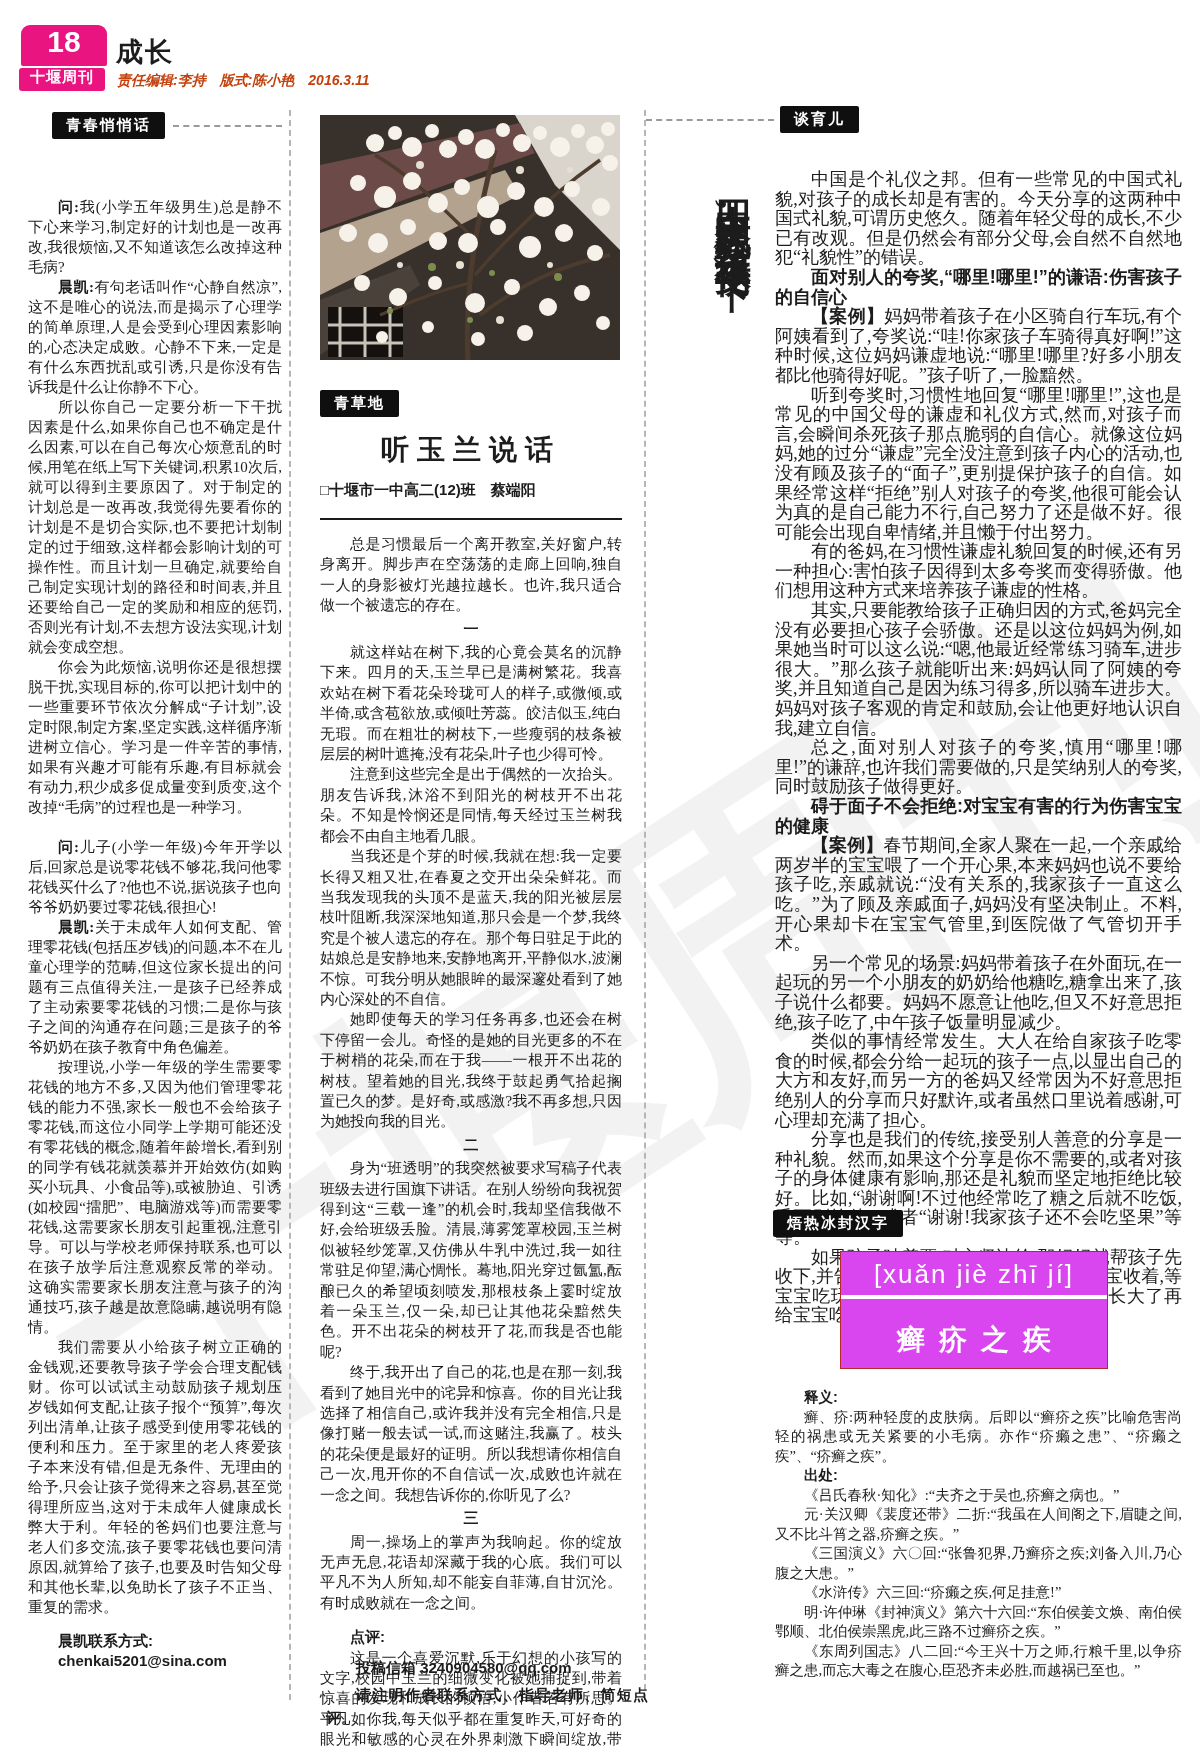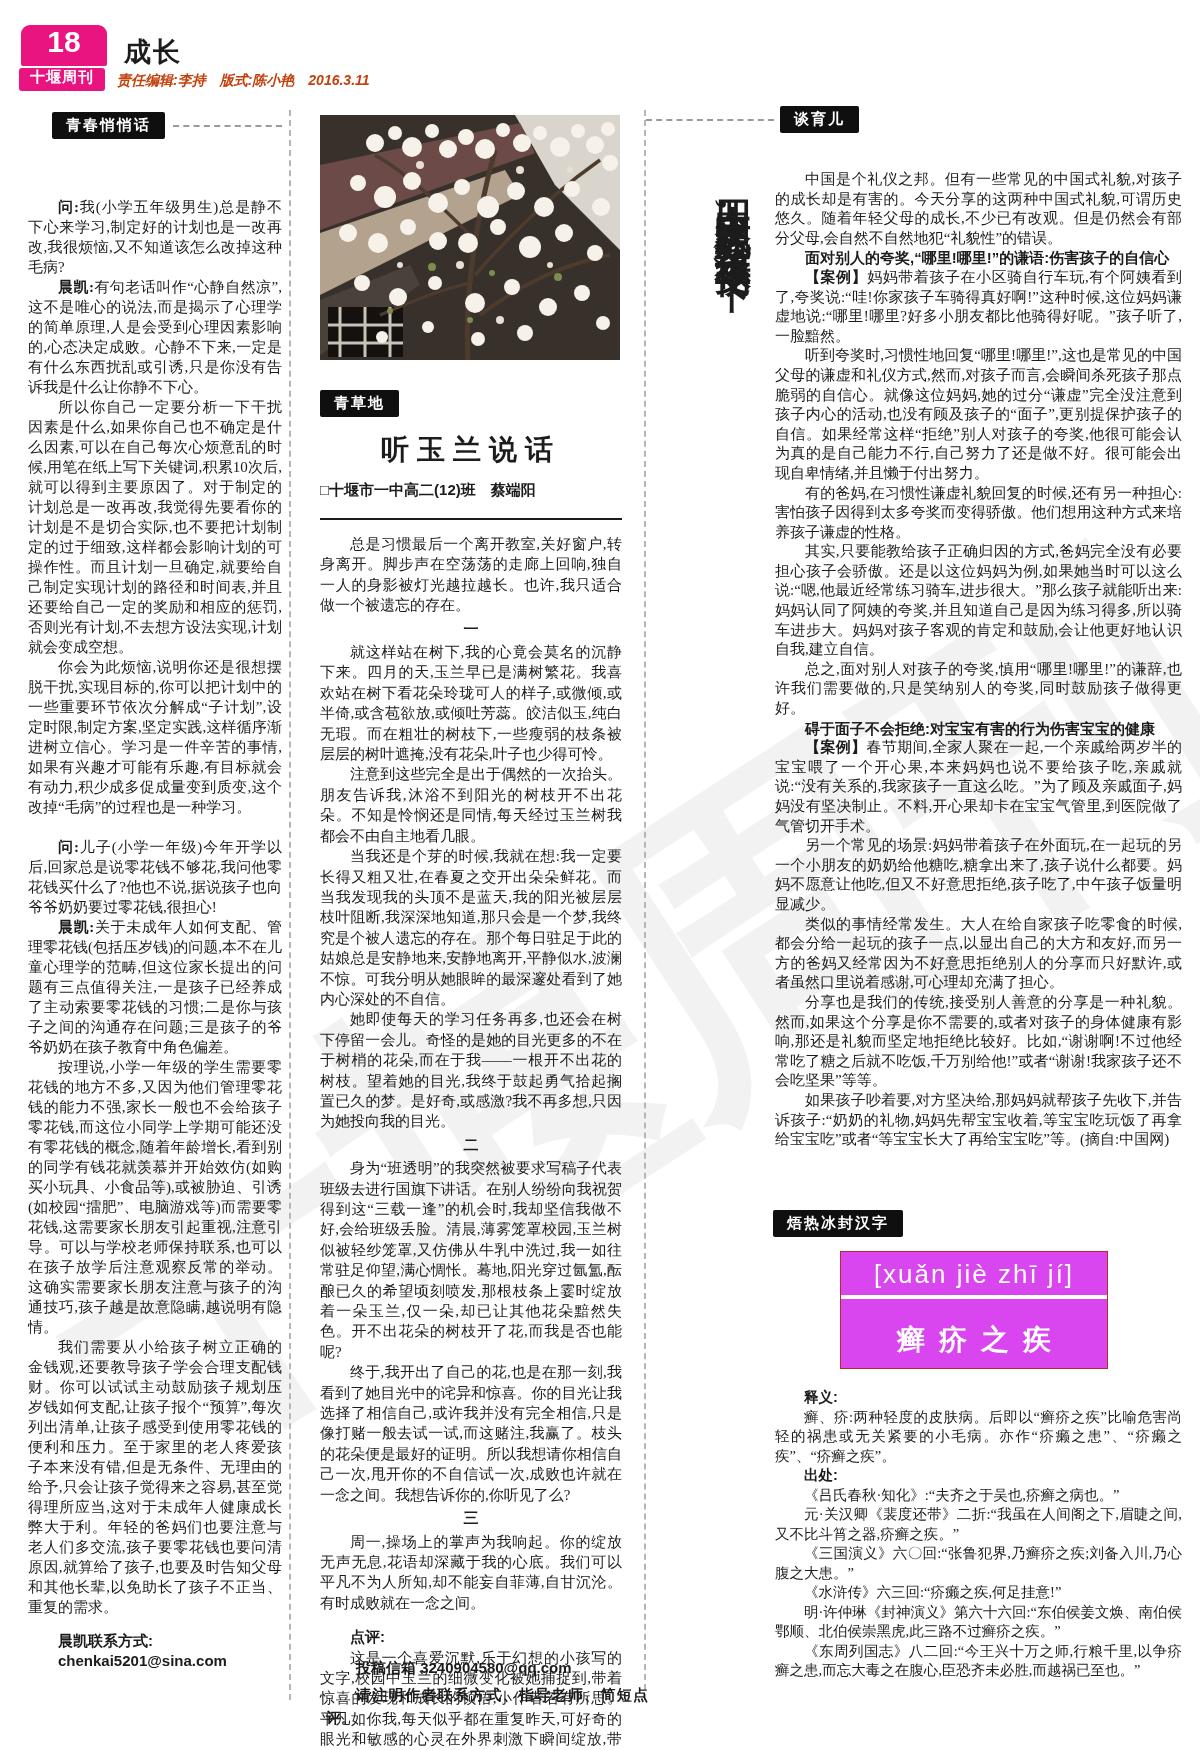--- a/index.html
+++ b/index.html
@@ -6,21 +6,21 @@
   .page{position:relative;width:1200px;height:1750px;background:#fff;margin:0 auto;
         overflow:hidden;font-family:"Liberation Serif","DejaVu Serif",serif;color:#1c1c1c;}
   .page *{box-sizing:border-box;}
   
   .pgnum{position:absolute;left:21px;top:25px;width:86px;height:41px;background:#e9147f;
          border-radius:9px 9px 2px 2px;color:#fff;text-align:center;line-height:41px;
          font:bold 30px "Liberation Sans","DejaVu Sans",sans-serif;}
   .masthead{position:absolute;left:19px;top:68px;width:86px;height:23px;background:#e9147f;
          border-radius:3px;color:#fff;text-align:center;line-height:23px;letter-spacing:1px;
          font:bold 15px "Liberation Serif",serif;}
-  .sec-title{position:absolute;left:116px;top:34px;font-size:27px;font-weight:bold;letter-spacing:2px;margin-left:8px;}
+  .sec-title{position:absolute;left:116px;top:34px;font-size:27px;font-weight:bold;letter-spacing:2px;}
   .editor-line{position:absolute;left:117px;top:72px;
          font:bold italic 14px "Liberation Sans","DejaVu Sans",sans-serif;color:#c2410c;}
   
   .tag{display:inline-block;background:#0f0f0f;color:#fff;letter-spacing:2px;
        font:bold 15px "Liberation Sans","DejaVu Sans",sans-serif;
        padding:4px 14px;border-radius:2px;}
   .label-row{display:flex;align-items:center;padding-left:24px;}
   .dash-fill{flex:1;border-top:2px dashed #9a9a9a;margin-left:8px;height:0;}
   .dash-lead{width:128px;border-top:2px dashed #9a9a9a;margin-right:6px;height:0;}
   .vsep{position:absolute;top:110px;height:1590px;border-left:2px dashed #b6b6b6;}
@@ -44,21 +44,21 @@
   .byline{margin-top:12px;padding-bottom:18px;border-bottom:2px solid #1a1a1a;
           font:bold 15px "Liberation Sans","DejaVu Sans",sans-serif;}
   .col-mid .body{margin-top:14px;font-size:15px;line-height:20.4px;}
   .mid-footer{position:absolute;left:322px;top:1652px;width:330px;z-index:1;
           font:bold 15px "Liberation Sans","DejaVu Sans",sans-serif;line-height:23px;}
   .mid-footer p{margin:4px;}
   .rlabel-row{position:absolute;left:646px;top:106px;display:flex;align-items:center;z-index:1;}
   .vtitle{position:absolute;left:708px;top:172px;height:700px;writing-mode:vertical-rl;
           font-size:36px;font-weight:bold;letter-spacing:4px;z-index:1;}
   .col-right{position:absolute;left:775px;top:170px;width:407px;z-index:1;
-          font-size:15px;line-height:19.6px;}
+          font-size:18px;line-height:19.6px;}
   
   .tag2{position:absolute;left:773px;top:1210px;z-index:1;}
   .redbox{position:absolute;left:840px;top:1251px;width:268px;z-index:1;
           background:#d946ef;border:1px solid #b7292b;text-align:center;color:#fff;}
   .pinyin{padding:7px 0 5px;font:26px "Liberation Sans","DejaVu Sans",sans-serif;letter-spacing:2px;}
   .red-divider{height:4px;background:#fff;}
   .idiom{padding:22px 0 9px;font:bold 28px "Liberation Sans","DejaVu Sans",sans-serif;
          letter-spacing:14px;text-indent:14px;}
   .idiom-notes{position:absolute;left:775px;top:1388px;width:407px;z-index:1;
          font-size:14.5px;line-height:19.5px;}

